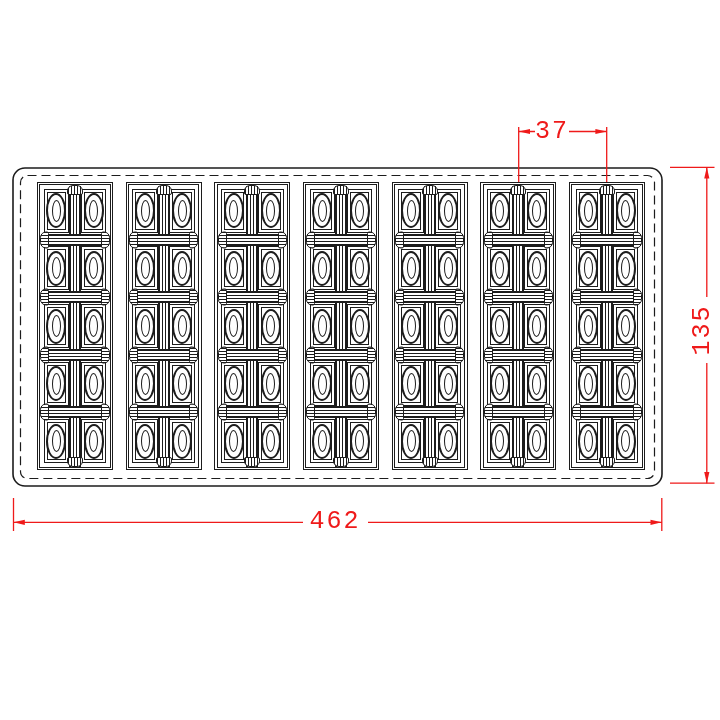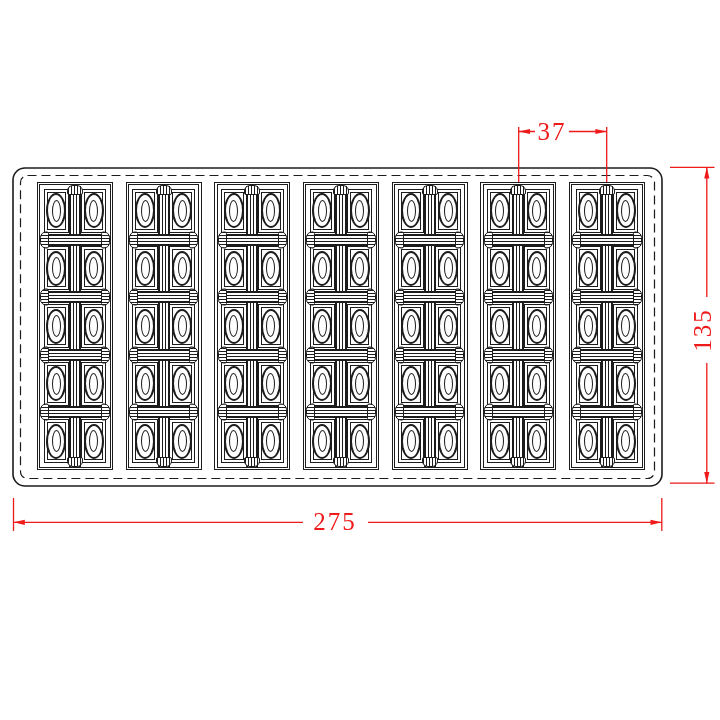--- a/index.html
+++ b/index.html
@@ -1,18 +1,18 @@
 <!DOCTYPE html>
 <html style="--line: #1c1c1c; --dim: #ef1a1a; --bg: #ffffff;"><head>
 <meta charset="utf-8">
 <style>
   html,body{margin:0;padding:0;background:#ffffff;}
   .canvas{
     position:relative;width:720px;height:720px;background:var(--bg,#fff);
-    overflow:hidden;font-family:Liberation Serif, serif;
+    overflow:hidden;font-family:Liberation Mono, monospace;
   }
   .drawing-svg{position:absolute;left:0;top:0;}
   .ln{fill:none;stroke:var(--line,#1c1c1c);}
   .rd{fill:none;stroke:var(--dim,#ef1a1a);}
   .rd-fill{fill:var(--dim,#ef1a1a);stroke:none;}
 
   
   .column{position:absolute;top:182px;width:76px;height:288px;box-sizing:border-box;
           border:1.6px solid var(--line);background:#fff;}
   .col-frame{position:absolute;inset:1.2px;border:1px solid var(--line);}
@@ -771,15 +771,15 @@
             </div>
           </div>
         </div>
         <div class="vbar"></div>
         <div class="vcap top"></div>
         <div class="vcap bottom"></div>
       </div>
     </div>
 
   <div class="dim-label" style="left:552px;top:131px;">37</div>
-  <div class="dim-label" style="left:335px;top:521px;">275</div>
+  <div class="dim-label" style="left:335px;top:521px;">462</div>
   <div class="dim-label vertical" style="left:702px;top:330px;">135</div>
 </div>
 
 </body></html>

